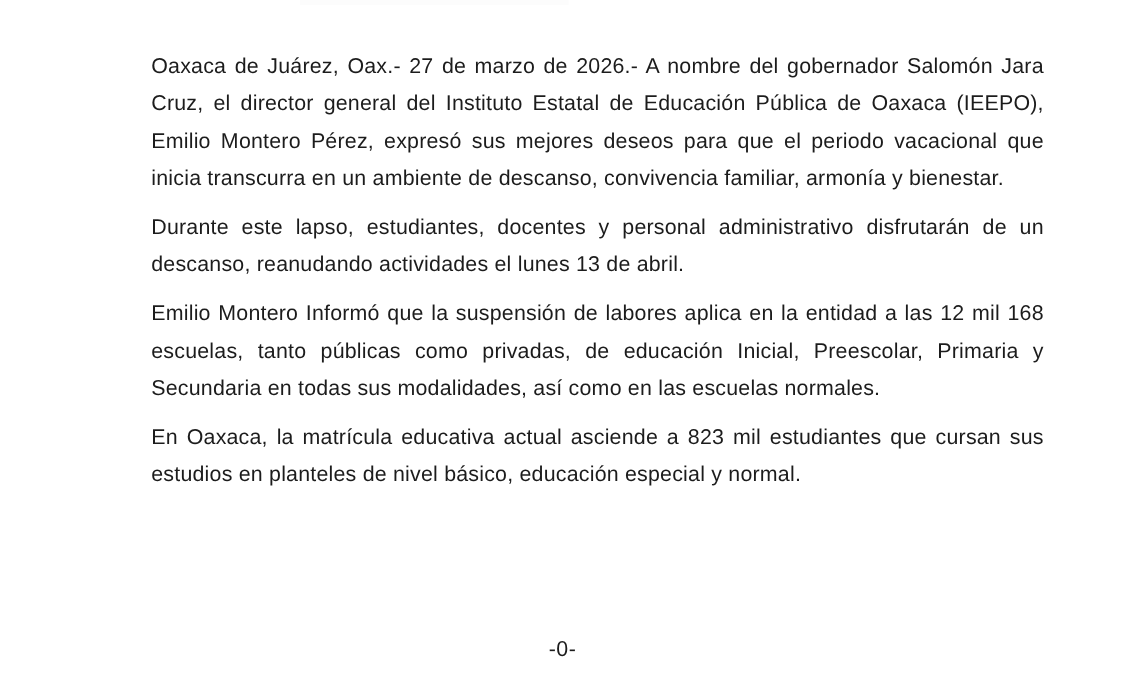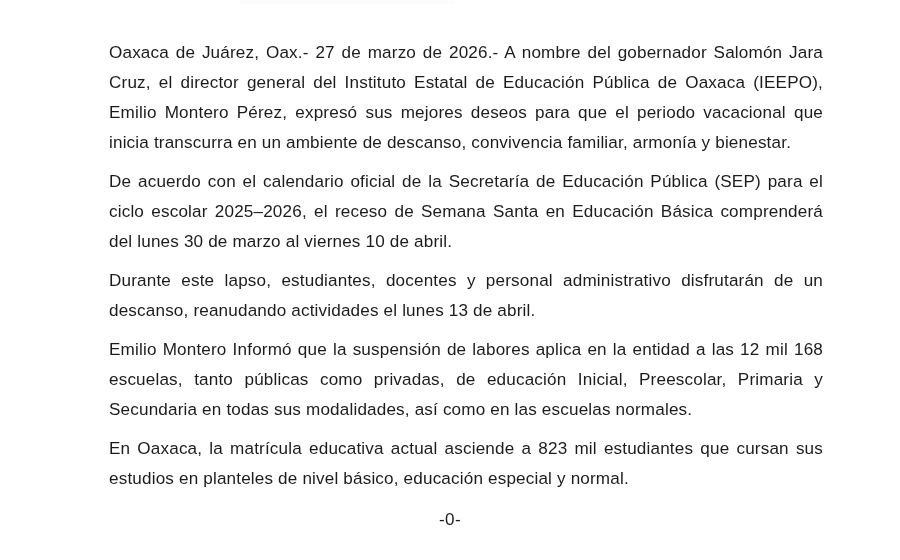--- a/index.html
+++ b/index.html
@@ -30,21 +30,21 @@
     left: 240px;
     width: 215px;
     height: 4px;
     background: #fbfbfc;
     opacity: 0.85;
   }
 
   .doc-body {
     position: absolute;
     top: 38px;
-    left: 109px;
+    left: 121px;
     width: 714px;
   }
 
   .para {
     margin: 0 0 9px 0;
     text-align: justify;
     text-justify: inter-word;
     font-size: 17.1px;
     line-height: 30px;
     color: #1c1c1c;
@@ -70,21 +70,20 @@
 </style>
 </head>
 <body>
 
 <div class="page">
 
   <div class="scan-artifact-top"></div>
 
   <div class="doc-body">
     <p class="para">Oaxaca de Juárez, Oax.- 27 de marzo de 2026.- A nombre del gobernador Salomón Jara Cruz, el director general del Instituto Estatal de Educación Pública de Oaxaca (IEEPO), Emilio Montero Pérez, expresó sus mejores deseos para que el periodo vacacional que inicia transcurra en un ambiente de descanso, convivencia familiar, armonía y bienestar.</p>
-    <p class="para">De acuerdo con el calendario oficial de la Secretaría de Educación Pública (SEP) para el ciclo escolar 2025–2026, el receso de Semana Santa en Educación Básica comprenderá del lunes 30 de marzo al viernes 10 de abril.</p>
     <p class="para">Durante este lapso, estudiantes, docentes y personal administrativo disfrutarán de un descanso, reanudando actividades el lunes 13 de abril.</p>
     <p class="para">Emilio Montero Informó que la suspensión de labores aplica en la entidad a las 12 mil 168 escuelas, tanto públicas como privadas, de educación Inicial, Preescolar, Primaria y Secundaria en todas sus modalidades, así como en las escuelas normales.</p>
     <p class="para">En Oaxaca, la matrícula educativa actual asciende a 823 mil estudiantes que cursan sus estudios en planteles de nivel básico, educación especial y normal.</p>
   </div>
 
   <div class="end-marker">-0-</div>
 
 </div>
 
 </body></html>

